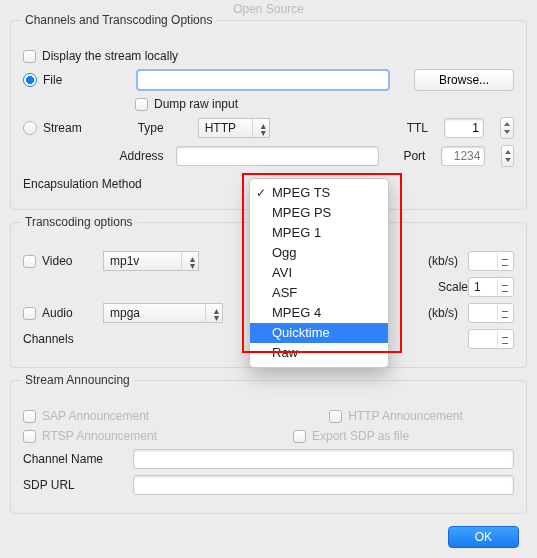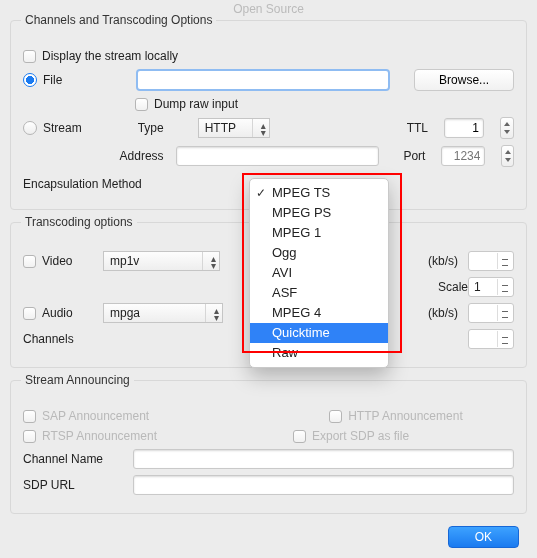--- a/index.html
+++ b/index.html
@@ -267,21 +267,21 @@
   </div>
 
   <div class="group">
     <div class="legend">Transcoding options</div>
 
     <div class="row" style="gap:10px;">
       <label class="checkbox" style="width:70px;">
         <span class="box"></span>
         <span>Video</span>
       </label>
-      <span class="select" style="width:117px;">
+      <span class="select" style="width:96px;">
         <span>mp1v</span>
         <span class="sep"></span>
         <span class="chev">▴<br>▾</span>
       </span>
       <div style="flex:1"></div>
       <span class="label">(kb/s)</span>
       <span class="tinyselect"></span>
     </div>
     <div class="row" style="justify-content:flex-end;">
       <span class="label">Scale</span>

